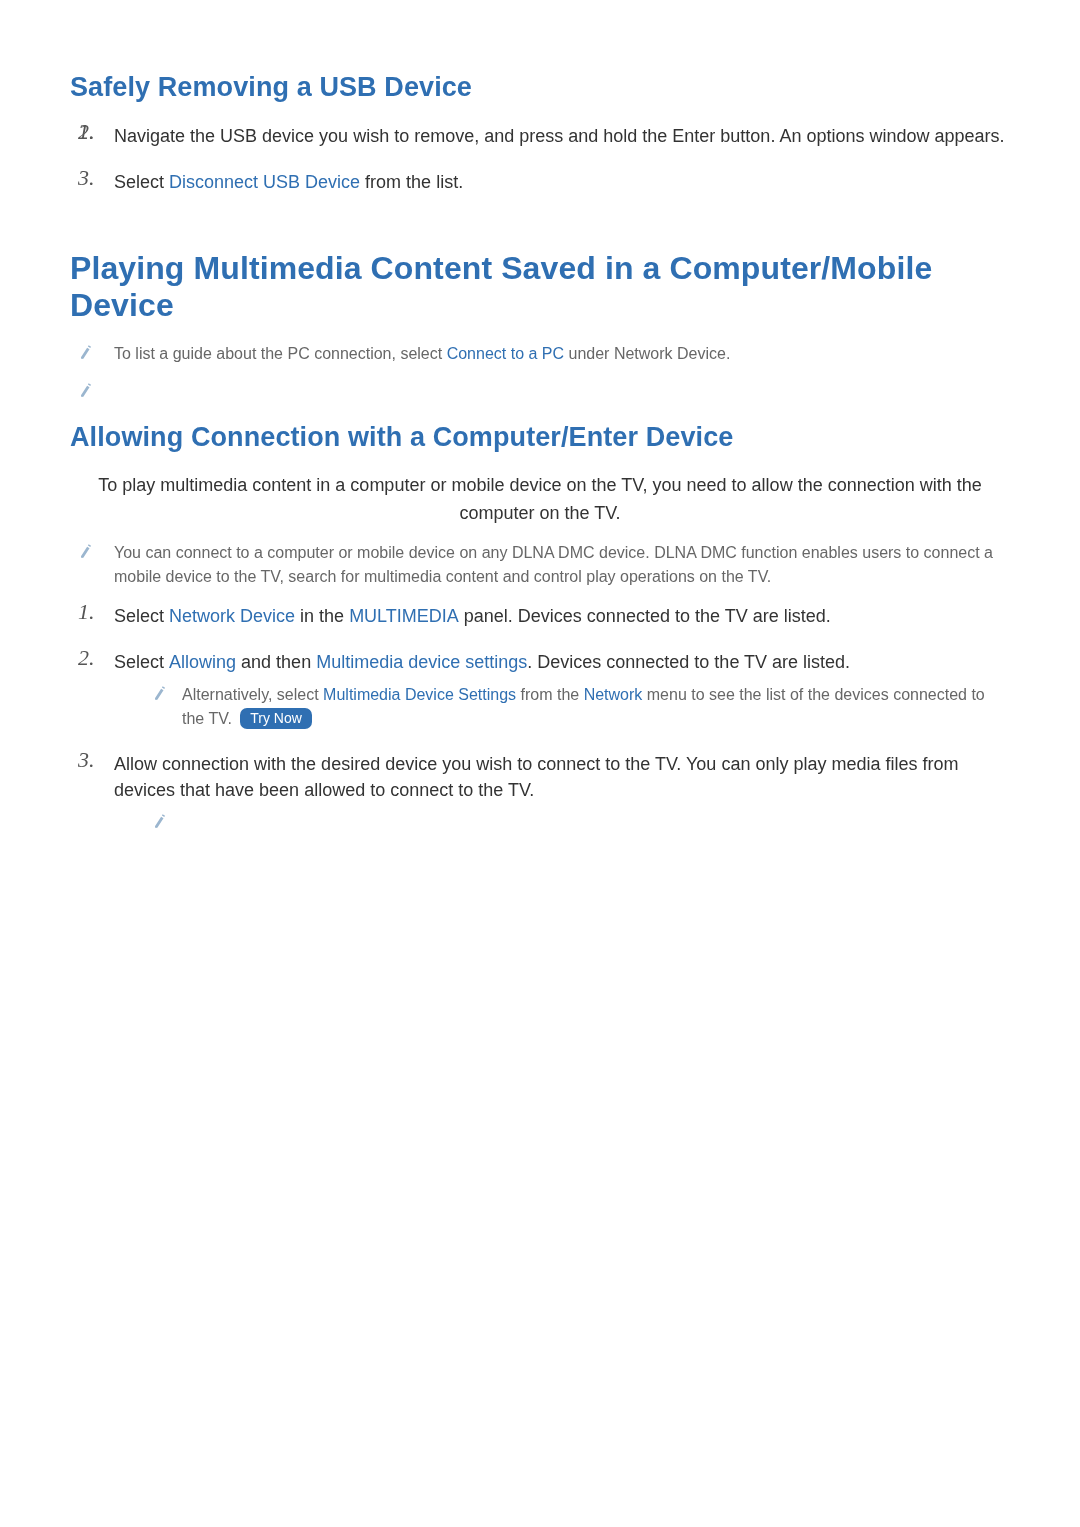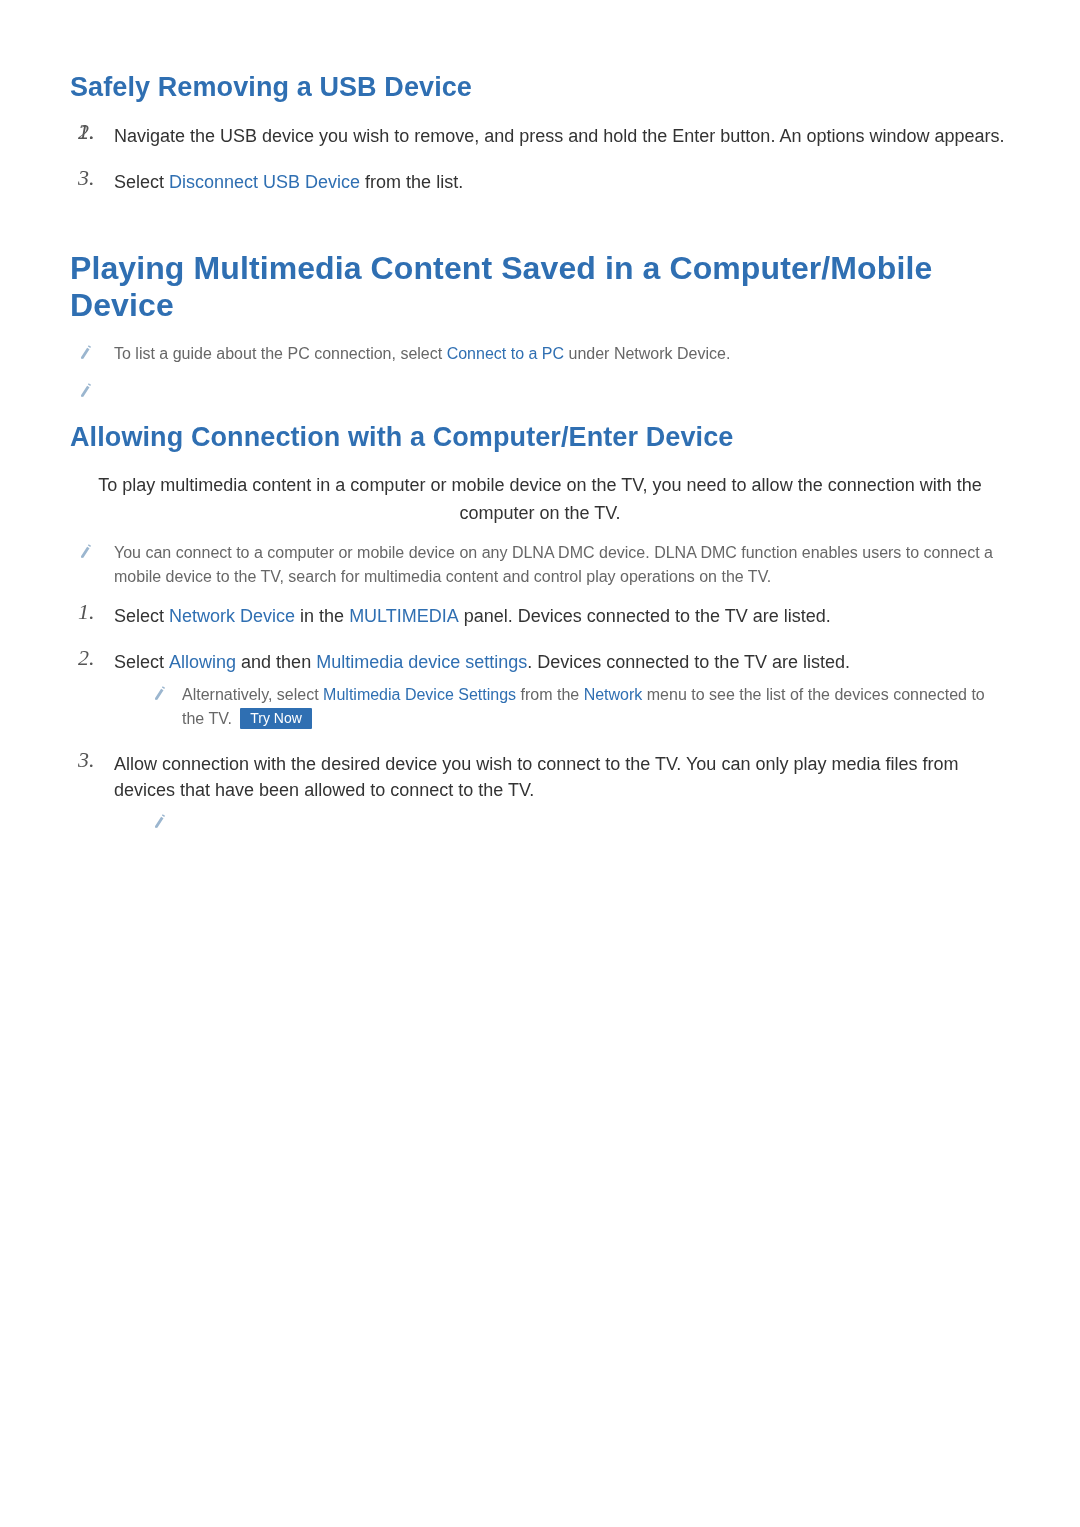--- a/index.html
+++ b/index.html
@@ -92,21 +92,21 @@
     font-size: 18px;
     line-height: 28px;
     margin: 8px 0 14px 0;
     text-align: center;
   }
   .accent { color: var(--accent); font-weight: 500; }
   .try-now {
     display: inline-block;
     background: var(--trynow-bg);
     color: var(--trynow-text);
-    border-radius: 1px;
+    border-radius: 7px;
     padding: 1px 10px 2px 10px;
     font-size: 14px;
     line-height: 18px;
     vertical-align: 1px;
     margin-left: 4px;
   }
 
   .block-gap { height: 30px; }
 </style>
 </head>

